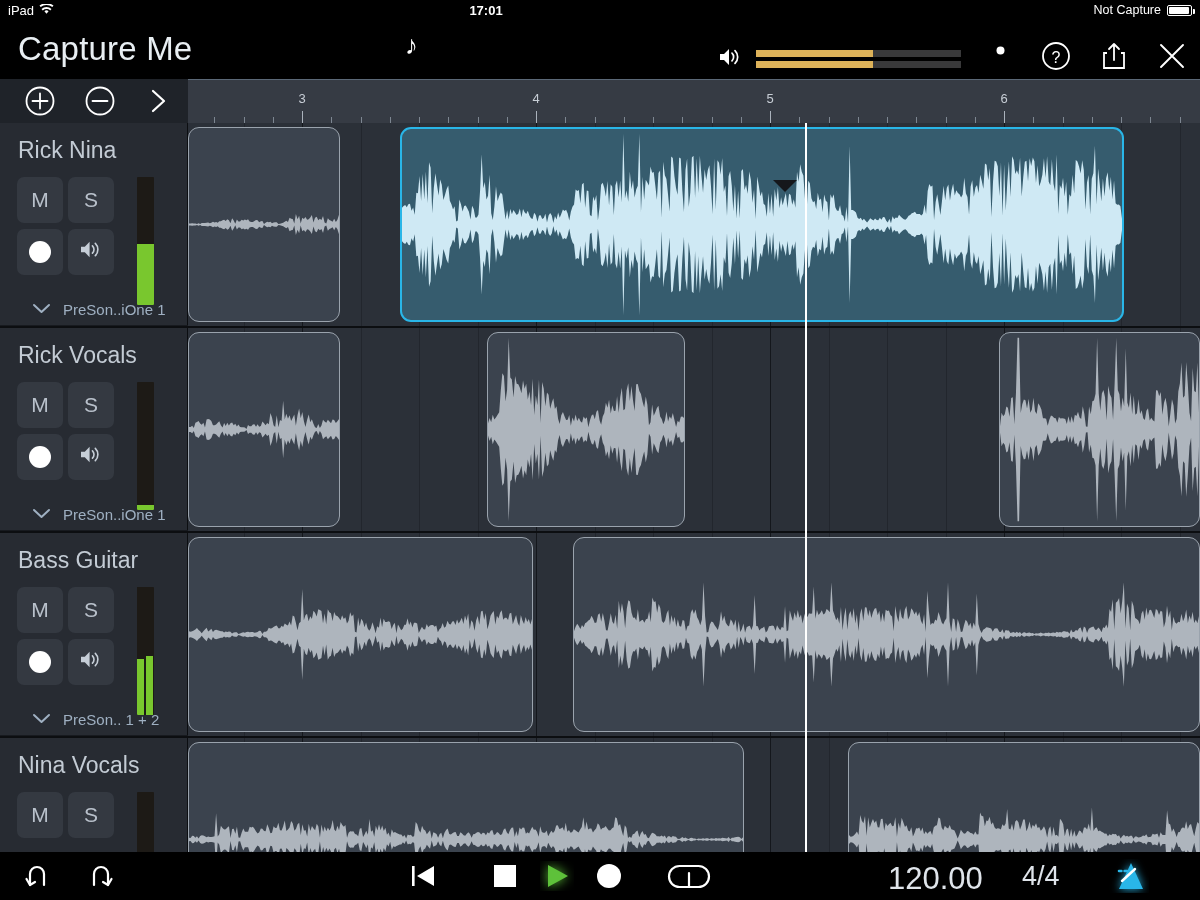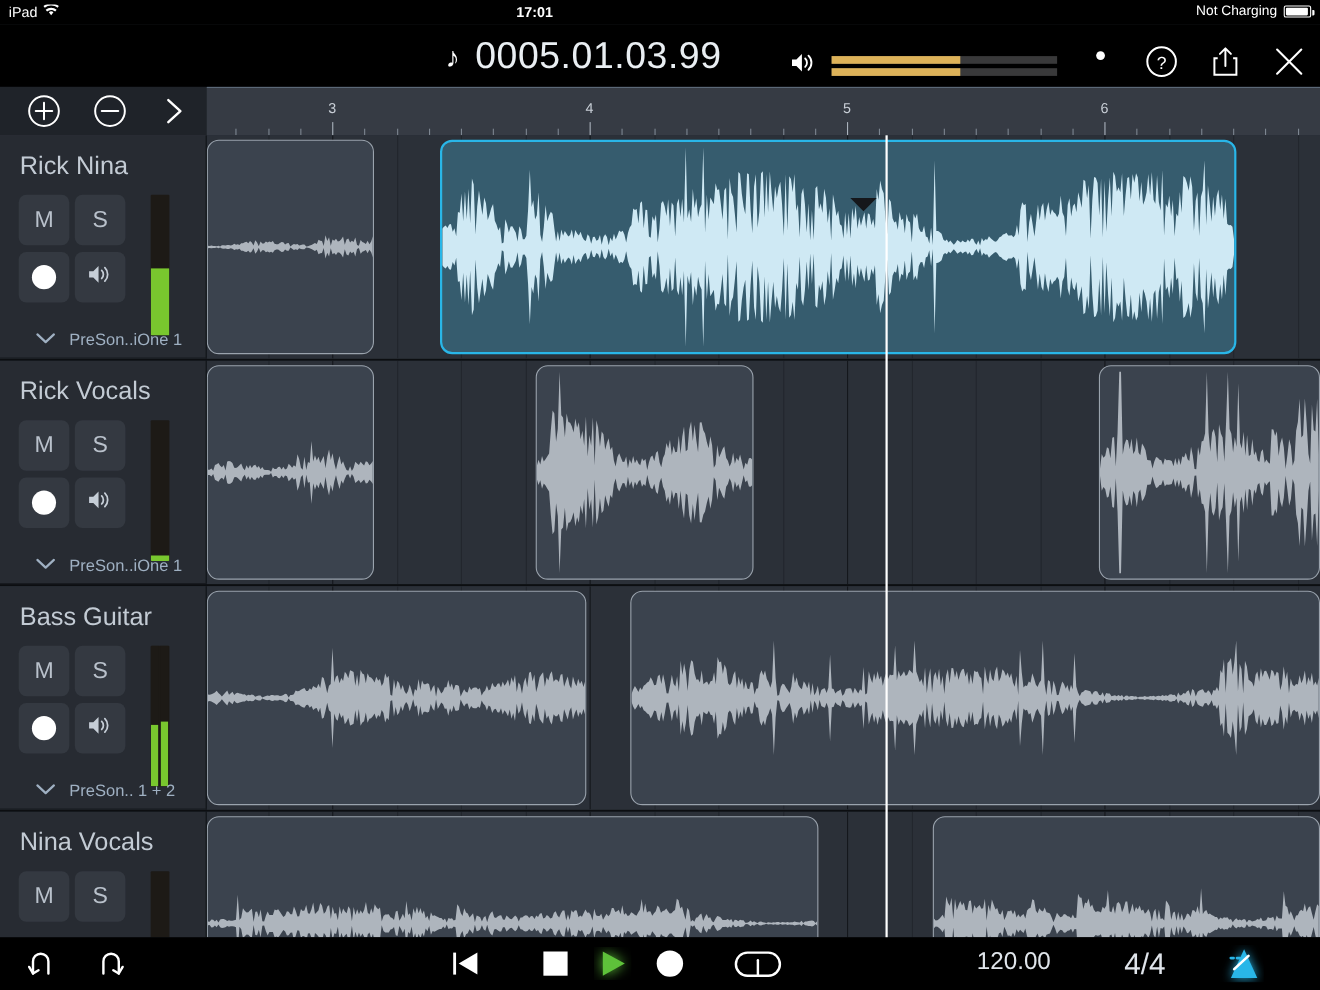--- a/index.html
+++ b/index.html
@@ -94,51 +94,51 @@
     color:#fff; font-size:16.5px; border-right:1px solid #33373d; white-space:nowrap; }
   .ctxitem:last-child { border-right:none; }
   .ctxarrow { position:absolute; z-index:59; width:0; height:0;
     border-left:12px solid transparent; border-right:12px solid transparent;
     border-top:12px solid #15171b; }
 
   
   .transport { position:absolute; left:0; bottom:0; width:1200px; height:48px; background:#000; }
   .tr-btn { position:absolute; top:0; height:48px; display:flex; align-items:center;
     justify-content:center; color:#fff; }
-  .tempo { position:absolute; top:9px; font-size:22px; font-weight:300; color:#dfe4ea; }
+  .tempo { position:absolute; top:9px; font-size:31px; font-weight:300; color:#dfe4ea; }
   .tsig { position:absolute; top:9px; font-size:27px; font-weight:300; color:#dfe4ea; }
 </style>
 </head>
 <body>
 
 <div id="app">
 
   <div class="statusbar">
     <div class="sb-left">
       <span>iPad</span>
       <span>
         <svg width="15" height="11" viewBox="0 0 15 11">
             <path d="M7.5 9.8l2.1-2.6a3.3 3.3 0 0 0-4.2 0zM7.5 5.1c1.4 0 2.7.5 3.7 1.4l1.3-1.6A8 8 0 0 0 7.5 3a8 8 0 0 0-5 1.9l1.3 1.6a5.6 5.6 0 0 1 3.7-1.4zM7.5 1c2.2 0 4.2.8 5.8 2l1.2-1.5A11 11 0 0 0 7.5-.8 11 11 0 0 0 .5 1.5L1.7 3A9 9 0 0 1 7.5 1z" fill="#fff"></path>
           </svg>
       </span>
     </div>
     <div class="sb-center">17:01</div>
     <div class="sb-right">
-      <span>Not Charging</span>
+      <span>Not Capture</span>
       <span class="batt">
           <i></i>
         </span>
     </div>
   </div>
 
   <div class="titlebar">
+    <div class="app-title">Capture Me</div>
 
     <div class="tc-wrap">
       <span class="tc-note">♪</span>
-      <span class="timecode">0005.01.03.99</span>
     </div>
 
     <div class="vol-wrap">
       <span>
         <svg width="26" height="22" viewBox="0 0 26 22">
           <path d="M2 8h4l5-5v16l-5-5H2z" fill="#fff"></path>
           <path d="M14 7.2a5.3 5.3 0 0 1 0 7.6M17 4.6a9 9 0 0 1 0 12.8" stroke="#fff" stroke-width="1.7" fill="none" stroke-linecap="round"></path>
         </svg>
       </span>
       <span class="meters">

